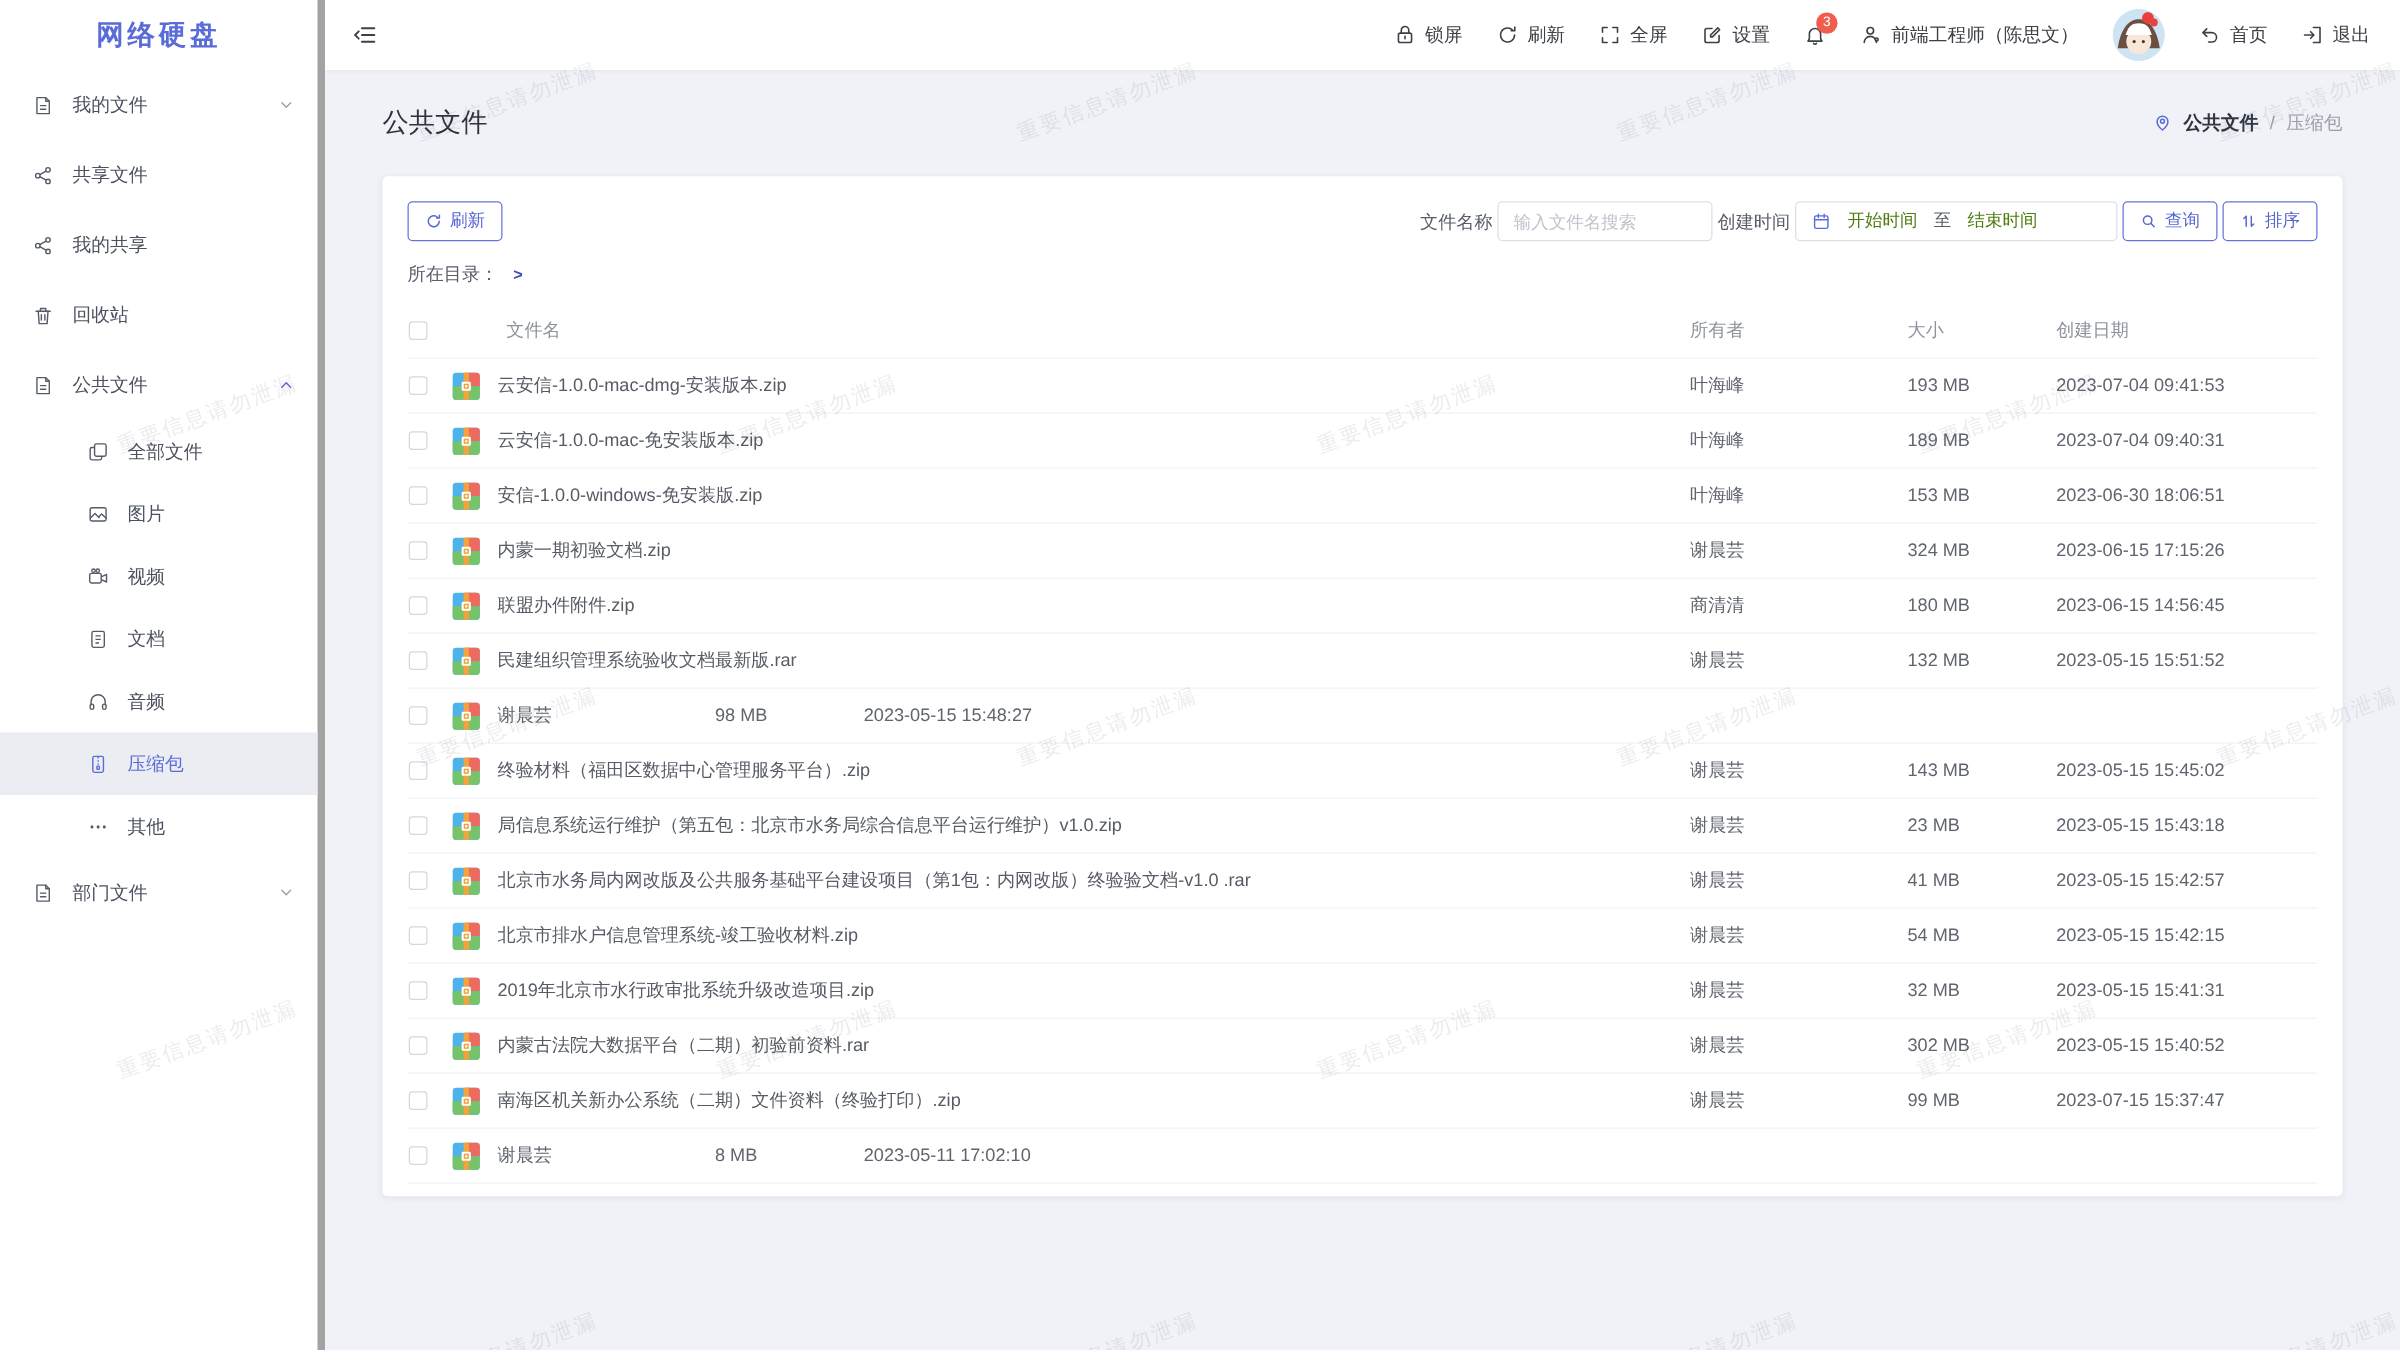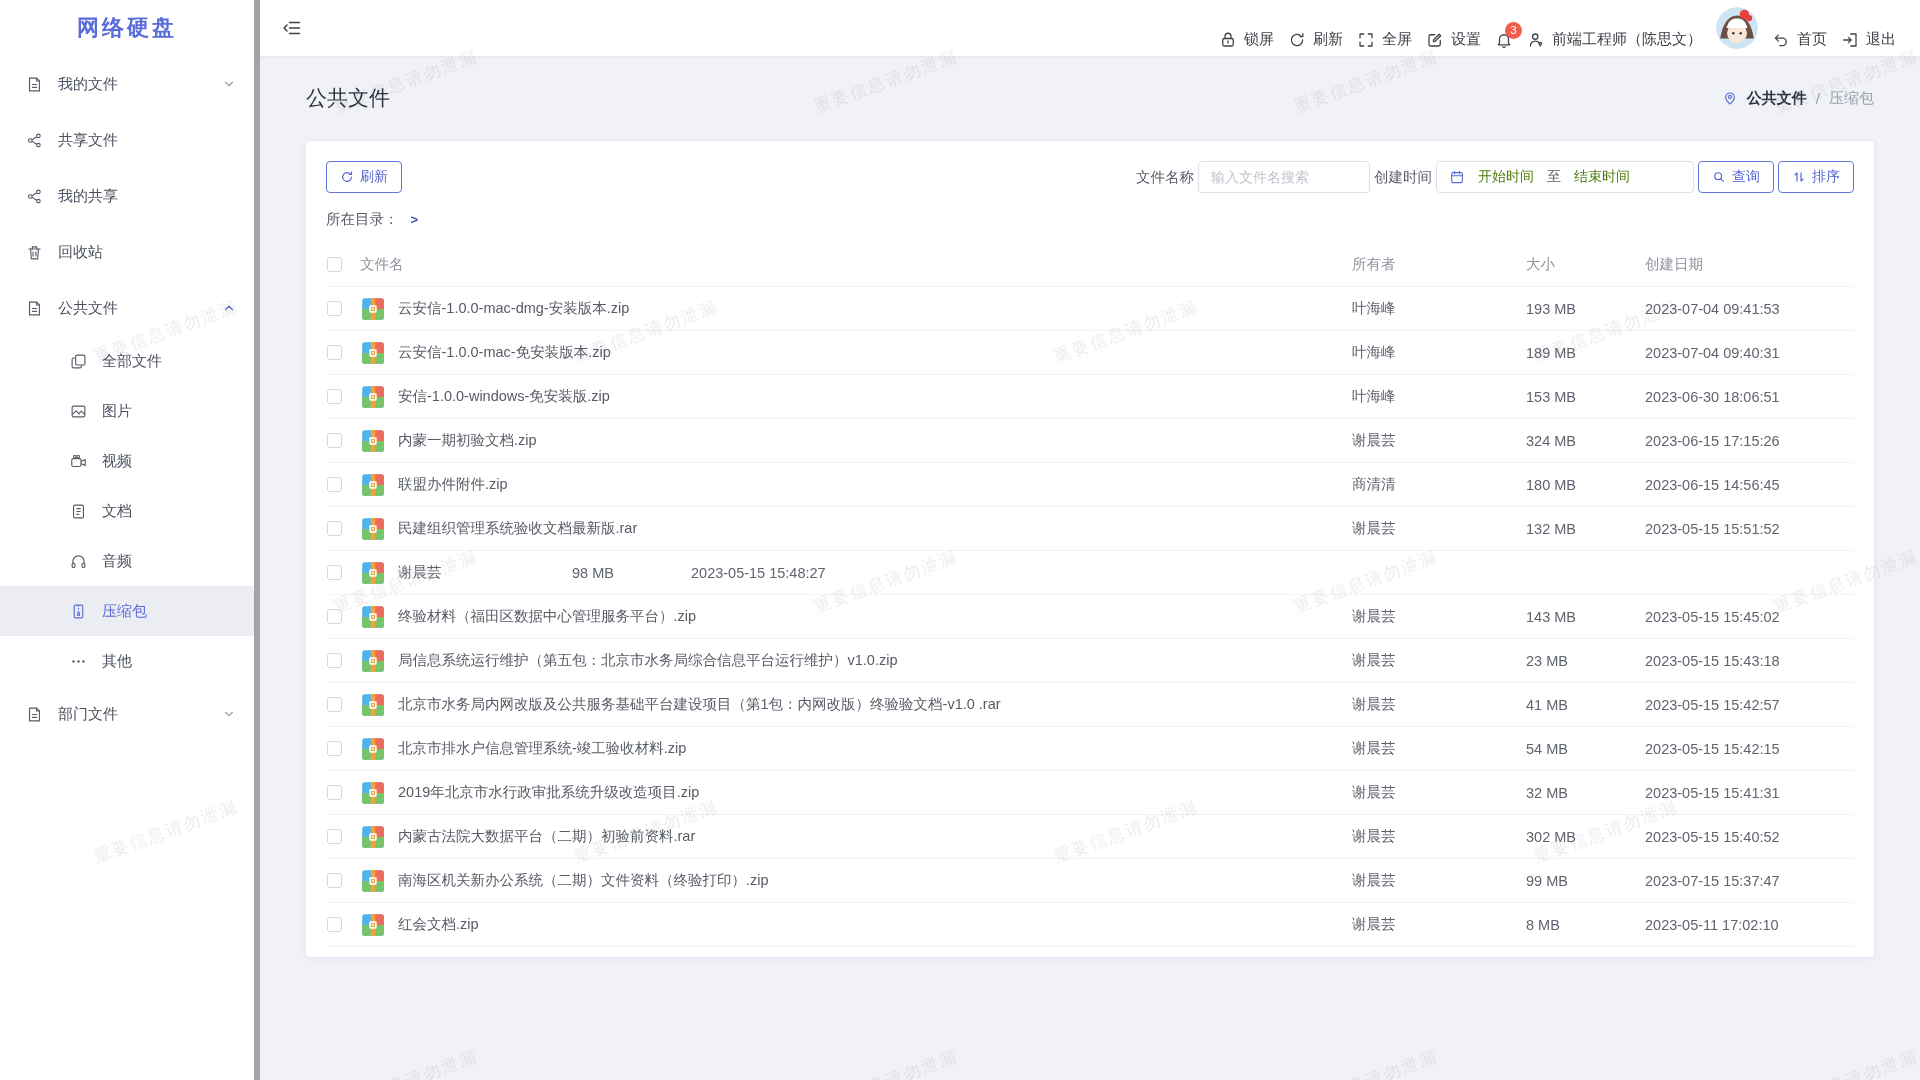--- a/index.html
+++ b/index.html
@@ -29,21 +29,21 @@
   .side-item.active { background:#ececf3; color:#5a6cd8; }
   .side-item.active .s-ic { color:#5a6cd8; }
   .chev { margin-left:auto; width:14px; height:14px; color:#9aa0af; }
   .chev.accent { color:#5a6cd8; }
 
   
   .header { position:absolute; left:260px; right:0; top:0; height:56px; background:#fff;
             display:flex; align-items:center; padding:0 24px 0 22px;
             box-shadow:0 1px 4px rgba(0,21,41,.06); z-index:4; }
   .fold { color:#3c4047; cursor:pointer; }
-  .header-right { margin-left:auto; display:flex; align-items:flex-end; gap:14px; font-size:15px; }
+  .header-right { margin-left:auto; display:flex; align-items:center; gap:27px; font-size:15px; }
   .h-act { display:flex; align-items:center; gap:7px; cursor:pointer; color:#3c4047; }
   .bell-wrap { position:relative; cursor:pointer; }
   .badge { position:absolute; top:-9px; right:-9px; min-width:17px; height:17px; border-radius:9px;
            background:#f25e4c; color:#fff; font-size:11px; line-height:17px; text-align:center; padding:0 4px; }
   .avatar { width:42px; height:42px; border-radius:50%; overflow:hidden; cursor:pointer; flex:none; }
 
   
   .page-head { position:absolute; left:306px; right:46px; top:70px; height:56px;
                display:flex; align-items:center; z-index:1; }
   .page-title { font-size:21px; font-weight:500; color:#2e323c; }
@@ -74,21 +74,21 @@
   
   .tbl { margin-top:14px; }
   .trow { display:flex; align-items:center; height:44px; border-bottom:1px solid #f1f2f6;
           font-size:14.5px; color:#5f646e; }
   .trow.head { color:#8d939e; }
   .col-check { width:34px; padding-left:1px; display:flex; }
   .checkbox { width:15px; height:15px; border:1px solid #d3d7e0; border-radius:3px; background:#fff; cursor:pointer; }
   .col-icon { width:38px; display:flex; }
   .rar { width:26px; height:26px; }
   .col-name { flex:1; color:#565b65; cursor:pointer; overflow:hidden; white-space:nowrap; text-overflow:ellipsis; }
-  .col-namewide { flex:1; }
+  .col-namewide { flex:1;margin-left:45px; }
   .col-owner { width:174px; }
   .col-size { width:119px; }
   .col-date { width:209px; }
 </style>
 </head>
 <body>
 
 <svg width="0" height="0" style="position:absolute">
   <defs>
     <symbol id="sym-rar" viewBox="0 0 24 24">
@@ -647,21 +647,20 @@
     </div>
     <div class="trow">
       <div class="col-check">
           <span class="checkbox"></span>
         </div>
       <div class="col-icon">
           <svg class="rar">
             <use href="#sym-rar"></use>
           </svg>
         </div>
-      <div class="col-name">红会文档.zip</div>
       <div class="col-owner">谢晨芸</div>
       <div class="col-size">8 MB</div>
       <div class="col-date">2023-05-11 17:02:10</div>
     </div>
   </div>
 </div>
 
 <div id="watermark-layer">
     <span class="wm" style="left: -150px; top: 70px;">重要信息请勿泄漏</span>
     <span class="wm" style="left: 330px; top: 70px;">重要信息请勿泄漏</span>

